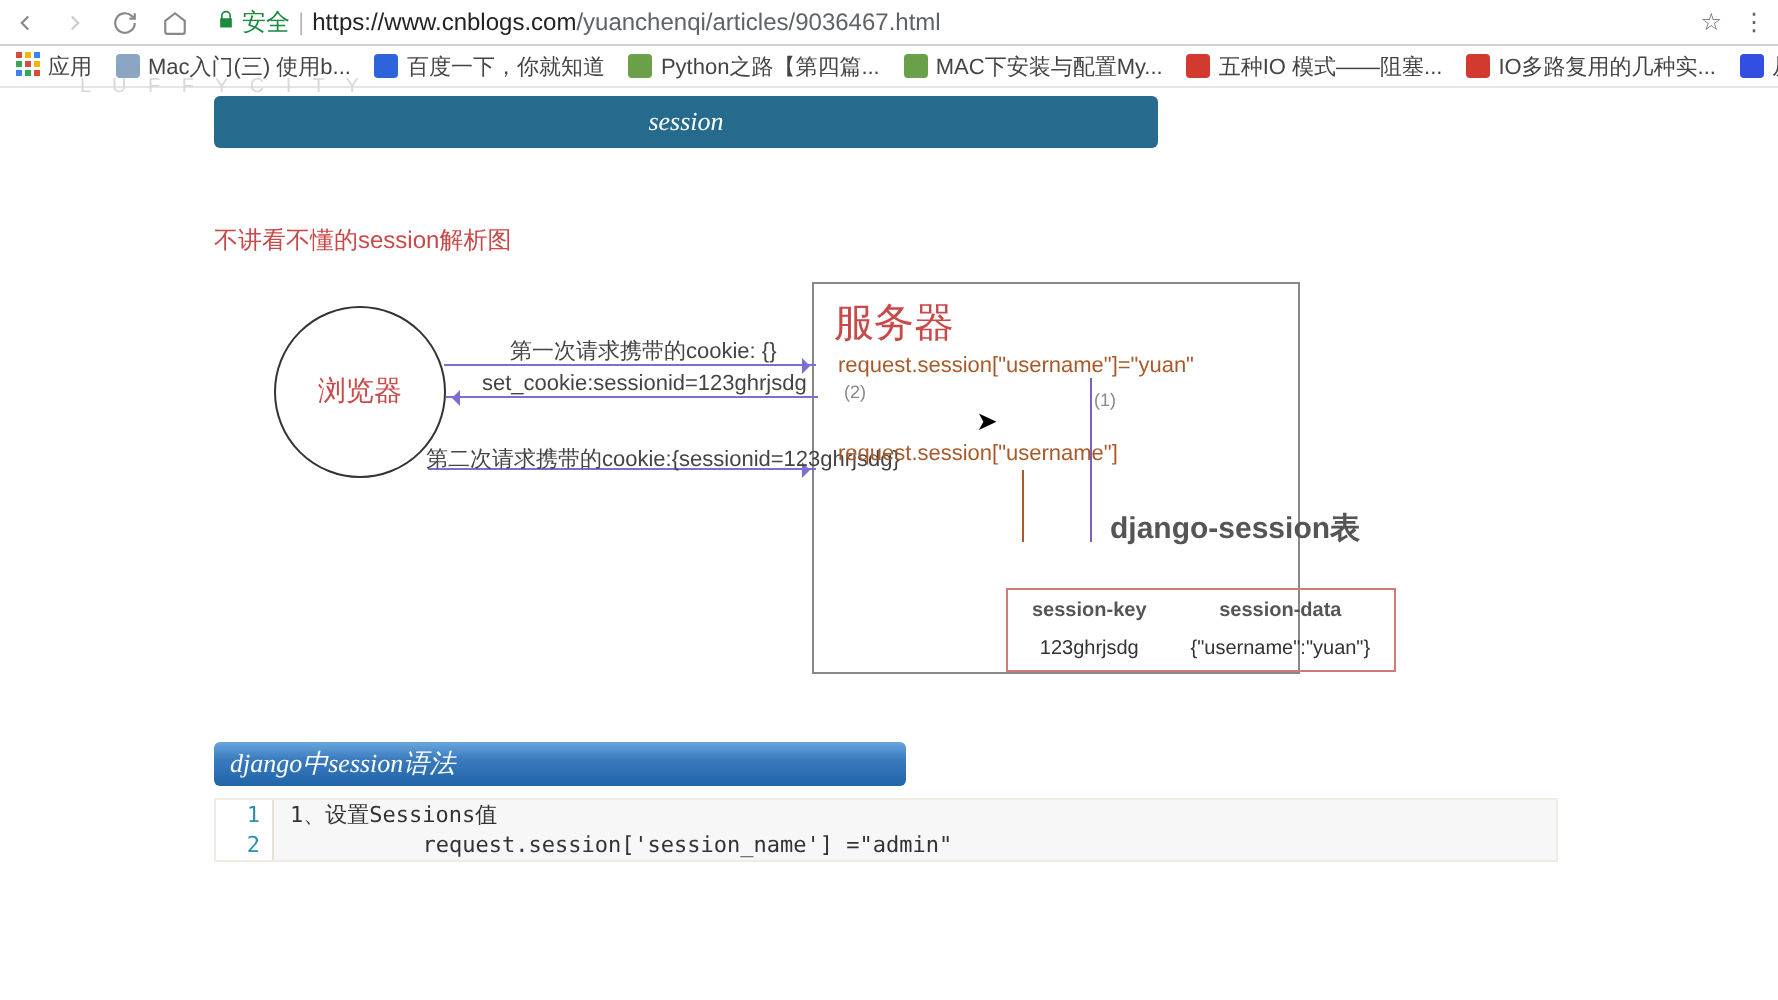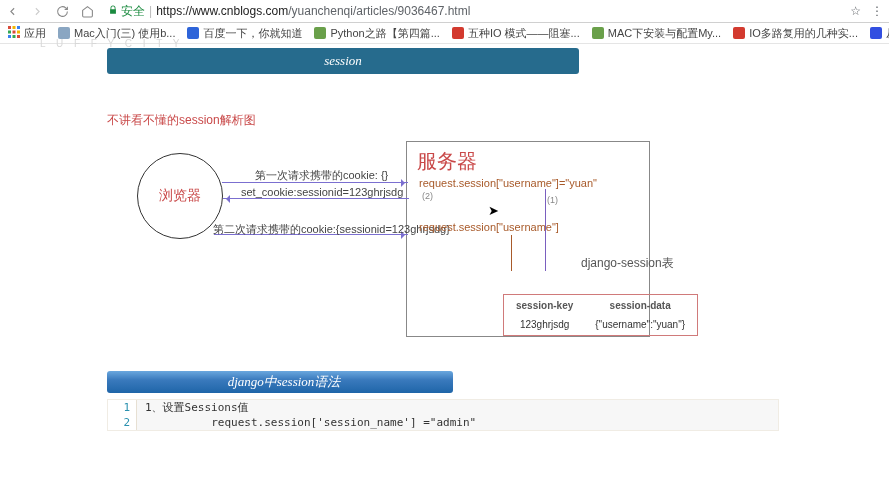--- a/index.html
+++ b/index.html
@@ -39,27 +39,27 @@
   .dlabel{position:absolute;font-size:11px;color:#444;white-space:nowrap;}
   .dlabel.brown{color:#a85a2a;}
   .dlabel.tiny{font-size:9px;color:#888;}
   .arrow-line{position:absolute;height:0;border-top:1.2px solid #7b6fd0;}
   .arrow-line::after{content:"";position:absolute;right:-1px;top:-4px;border:4px solid transparent;border-left-color:#7b6fd0;}
   .arrow-line.rev::after{left:-1px;right:auto;border-left-color:transparent;border-right-color:#7b6fd0;}
   .vline{position:absolute;width:0;border-left:1px solid #a85a2a;}
   .ds-table{position:absolute;left:396px;top:131px;border:1.5px solid #d07a7a;font-size:10px;text-align:center;margin-top:24px;}
   .ds-table th,.ds-table td{padding:3px 10px;}
   .ds-table th{color:#555;font-weight:600;}
-  .ds-title{position:absolute;left:474px;top:116px;font-size:12px;color:#555;font-weight:400;}
+  .ds-title{position:absolute;left:448px;top:116px;font-size:15px;color:#555;font-weight:700;}
   .cursor{position:absolute;left:381px;top:64px;font-size:13px;color:#000;pointer-events:none;}
 
   
   .sub-banner{margin-top:26px;height:22px;line-height:22px;width:338px;border-radius:3px;
     background:linear-gradient(to bottom,#6aa7de 0%,#3a7abd 40%,#1f65a8 100%);
-    color:#fff;font-family:"Comic Sans MS",cursive;font-style:italic;padding-left:8px;font-size:13px;text-align:center;}
+    color:#fff;font-family:"Comic Sans MS",cursive;font-style:italic;padding-left:8px;font-size:13px;}
   .code{margin-top:6px;background:#f7f7f7;border:1px solid #f0ece4;font-family:Consolas,Menlo,monospace;font-size:11px;line-height:15px;}
   .code table{border-collapse:collapse;width:100%;}
   .code td.ln{width:22px;text-align:right;color:#2b91af;border-right:1px solid #e7e0d3;padding:0 6px 0 0;background:#fff;}
   .code td.src{padding:0 0 0 8px;white-space:pre;color:#333;}
 </style>
 </head>
 <body>
 <div id="viewport">
 
 <div class="chrome-toolbar">
@@ -123,26 +123,26 @@
       </div>
   <div class="bk">
         <span class="fav" style="background:#2e64d9"></span>
         <span>百度一下，你就知道</span>
       </div>
   <div class="bk">
         <span class="fav" style="background:#6aa04a"></span>
         <span>Python之路【第四篇...</span>
       </div>
   <div class="bk">
+        <span class="fav" style="background:#6aa04a"></span>
+        <span>MAC下安装与配置My...</span>
+      </div>
+  <div class="bk">
         <span class="fav" style="background:#d33a2f"></span>
         <span>五种IO 模式——阻塞...</span>
-      </div>
-  <div class="bk">
-        <span class="fav" style="background:#6aa04a"></span>
-        <span>MAC下安装与配置My...</span>
       </div>
   <div class="bk">
         <span class="fav" style="background:#d33a2f"></span>
         <span>IO多路复用的几种实...</span>
       </div>
   <div class="bk">
         <span class="fav" style="background:#324fe1"></span>
         <span>从菜鸟到老鸟－－Ma...</span>
       </div>
 </div>

